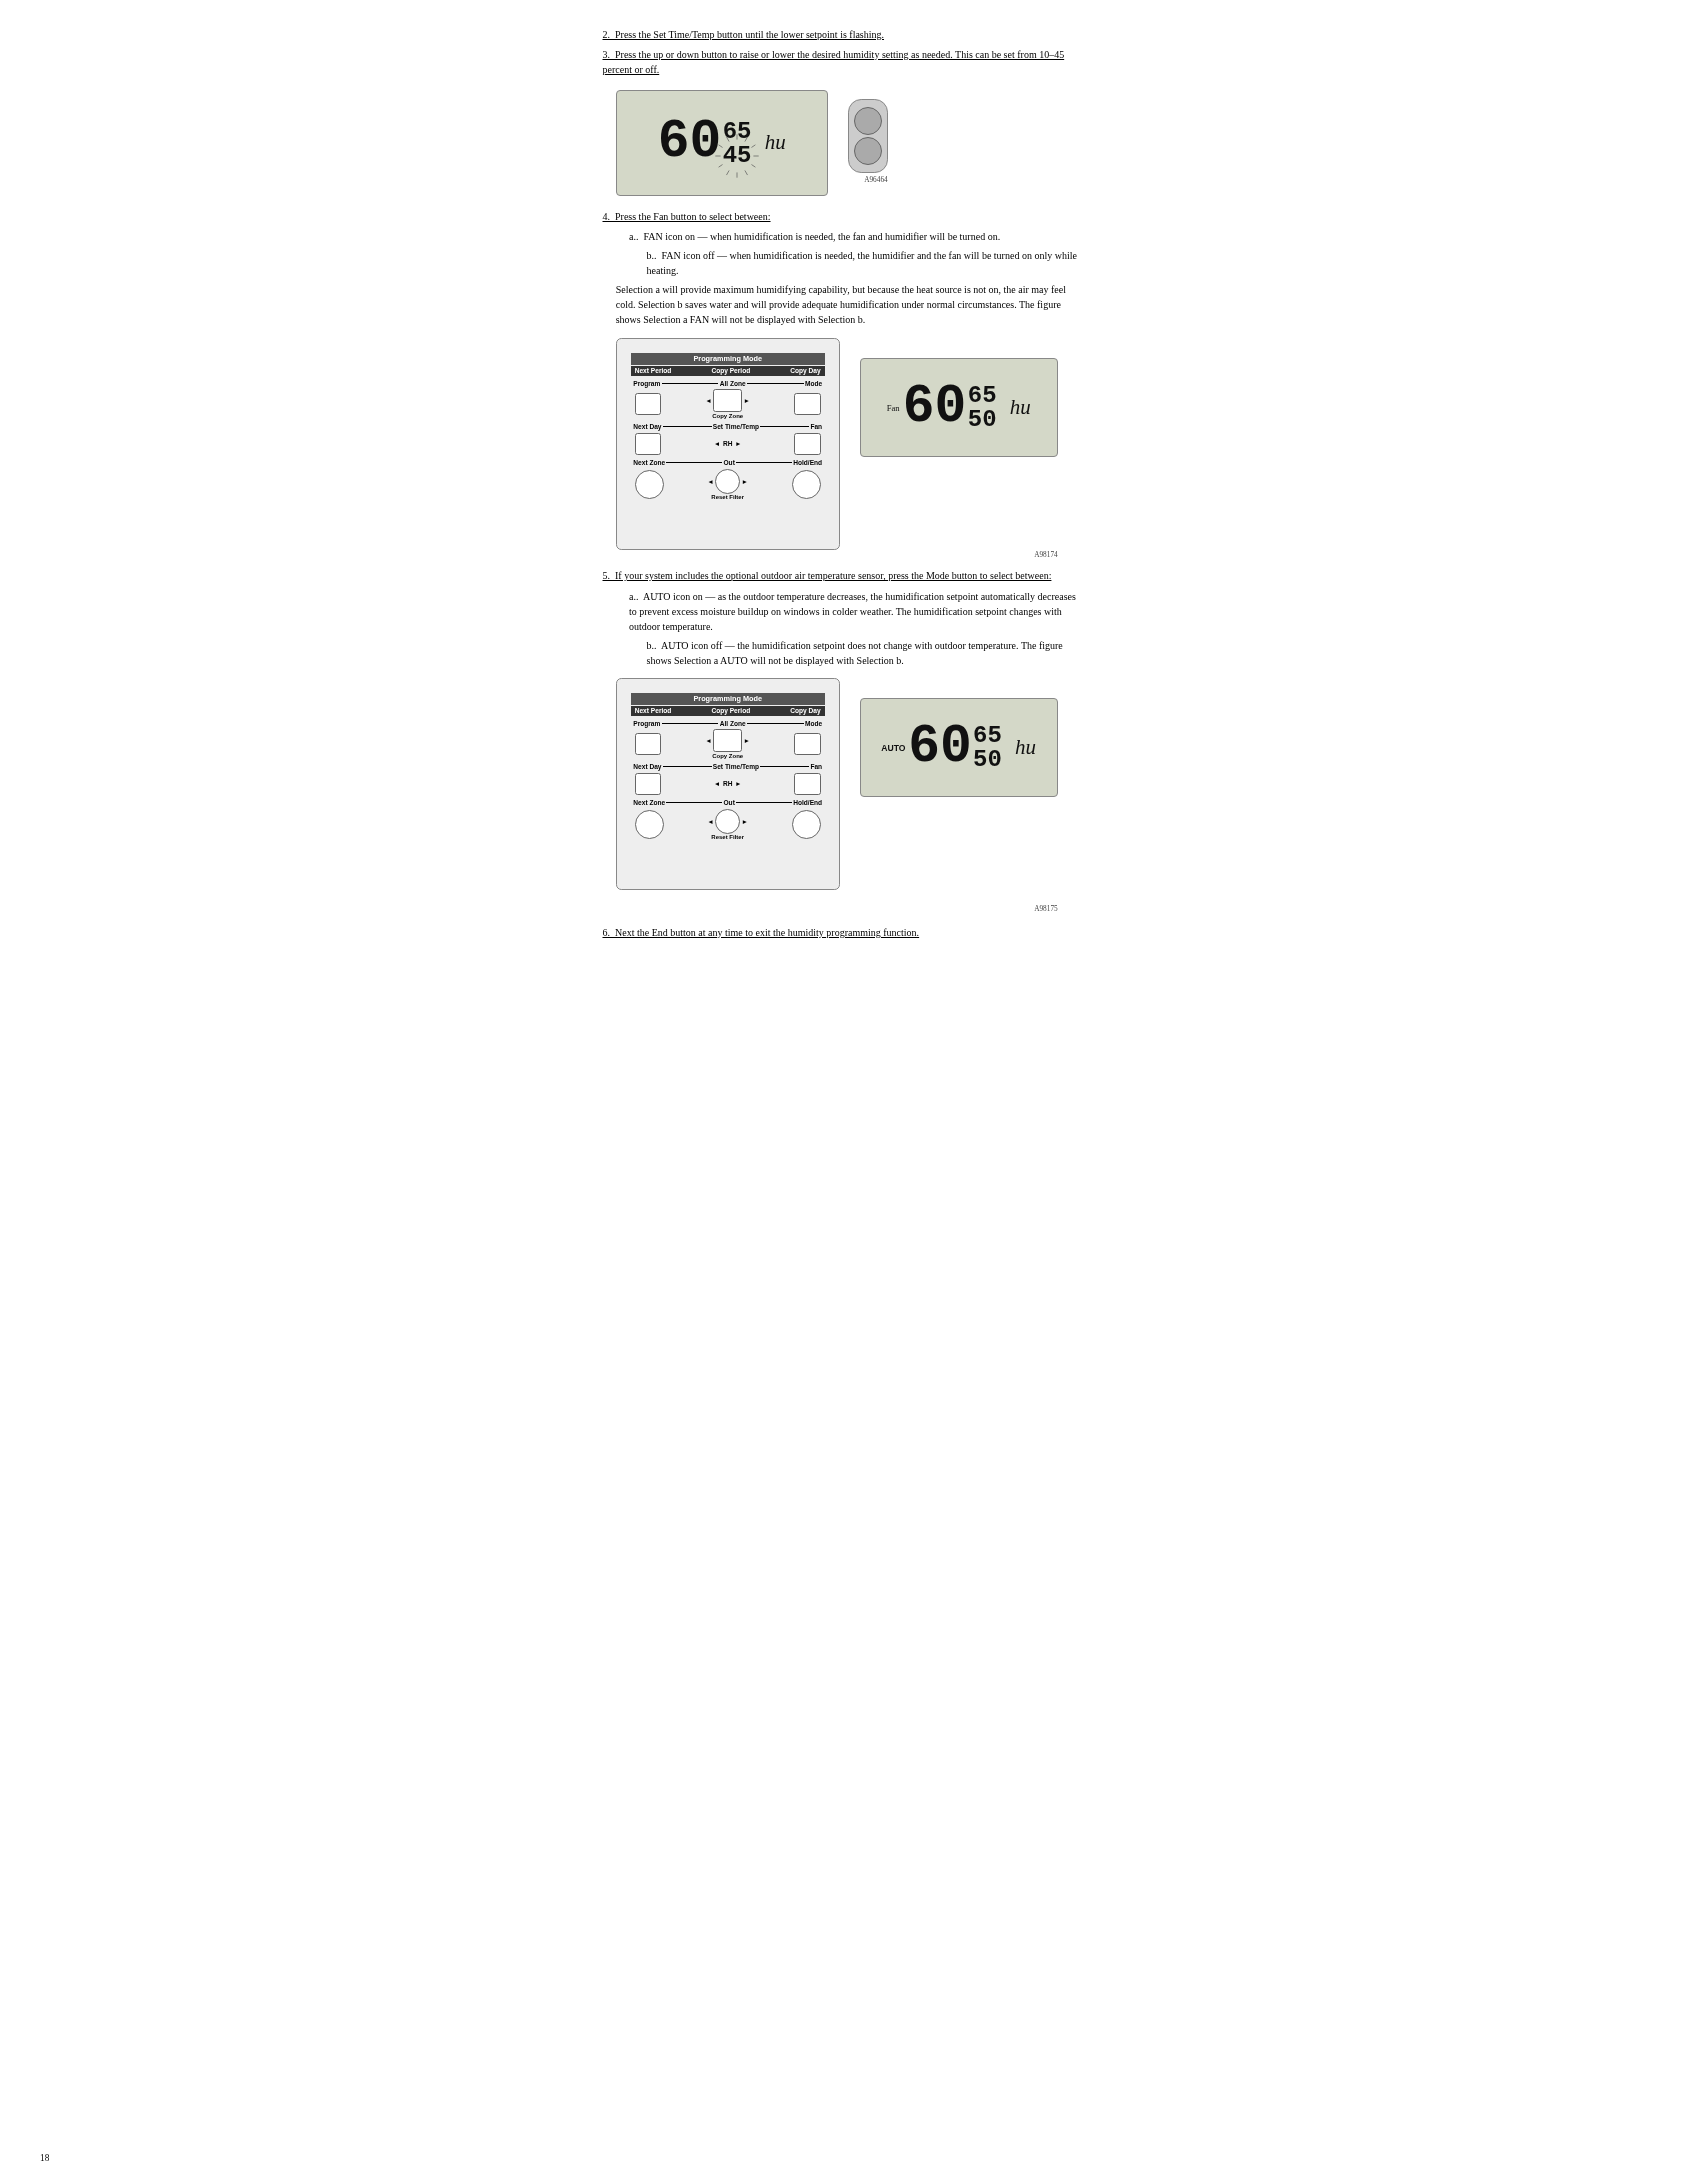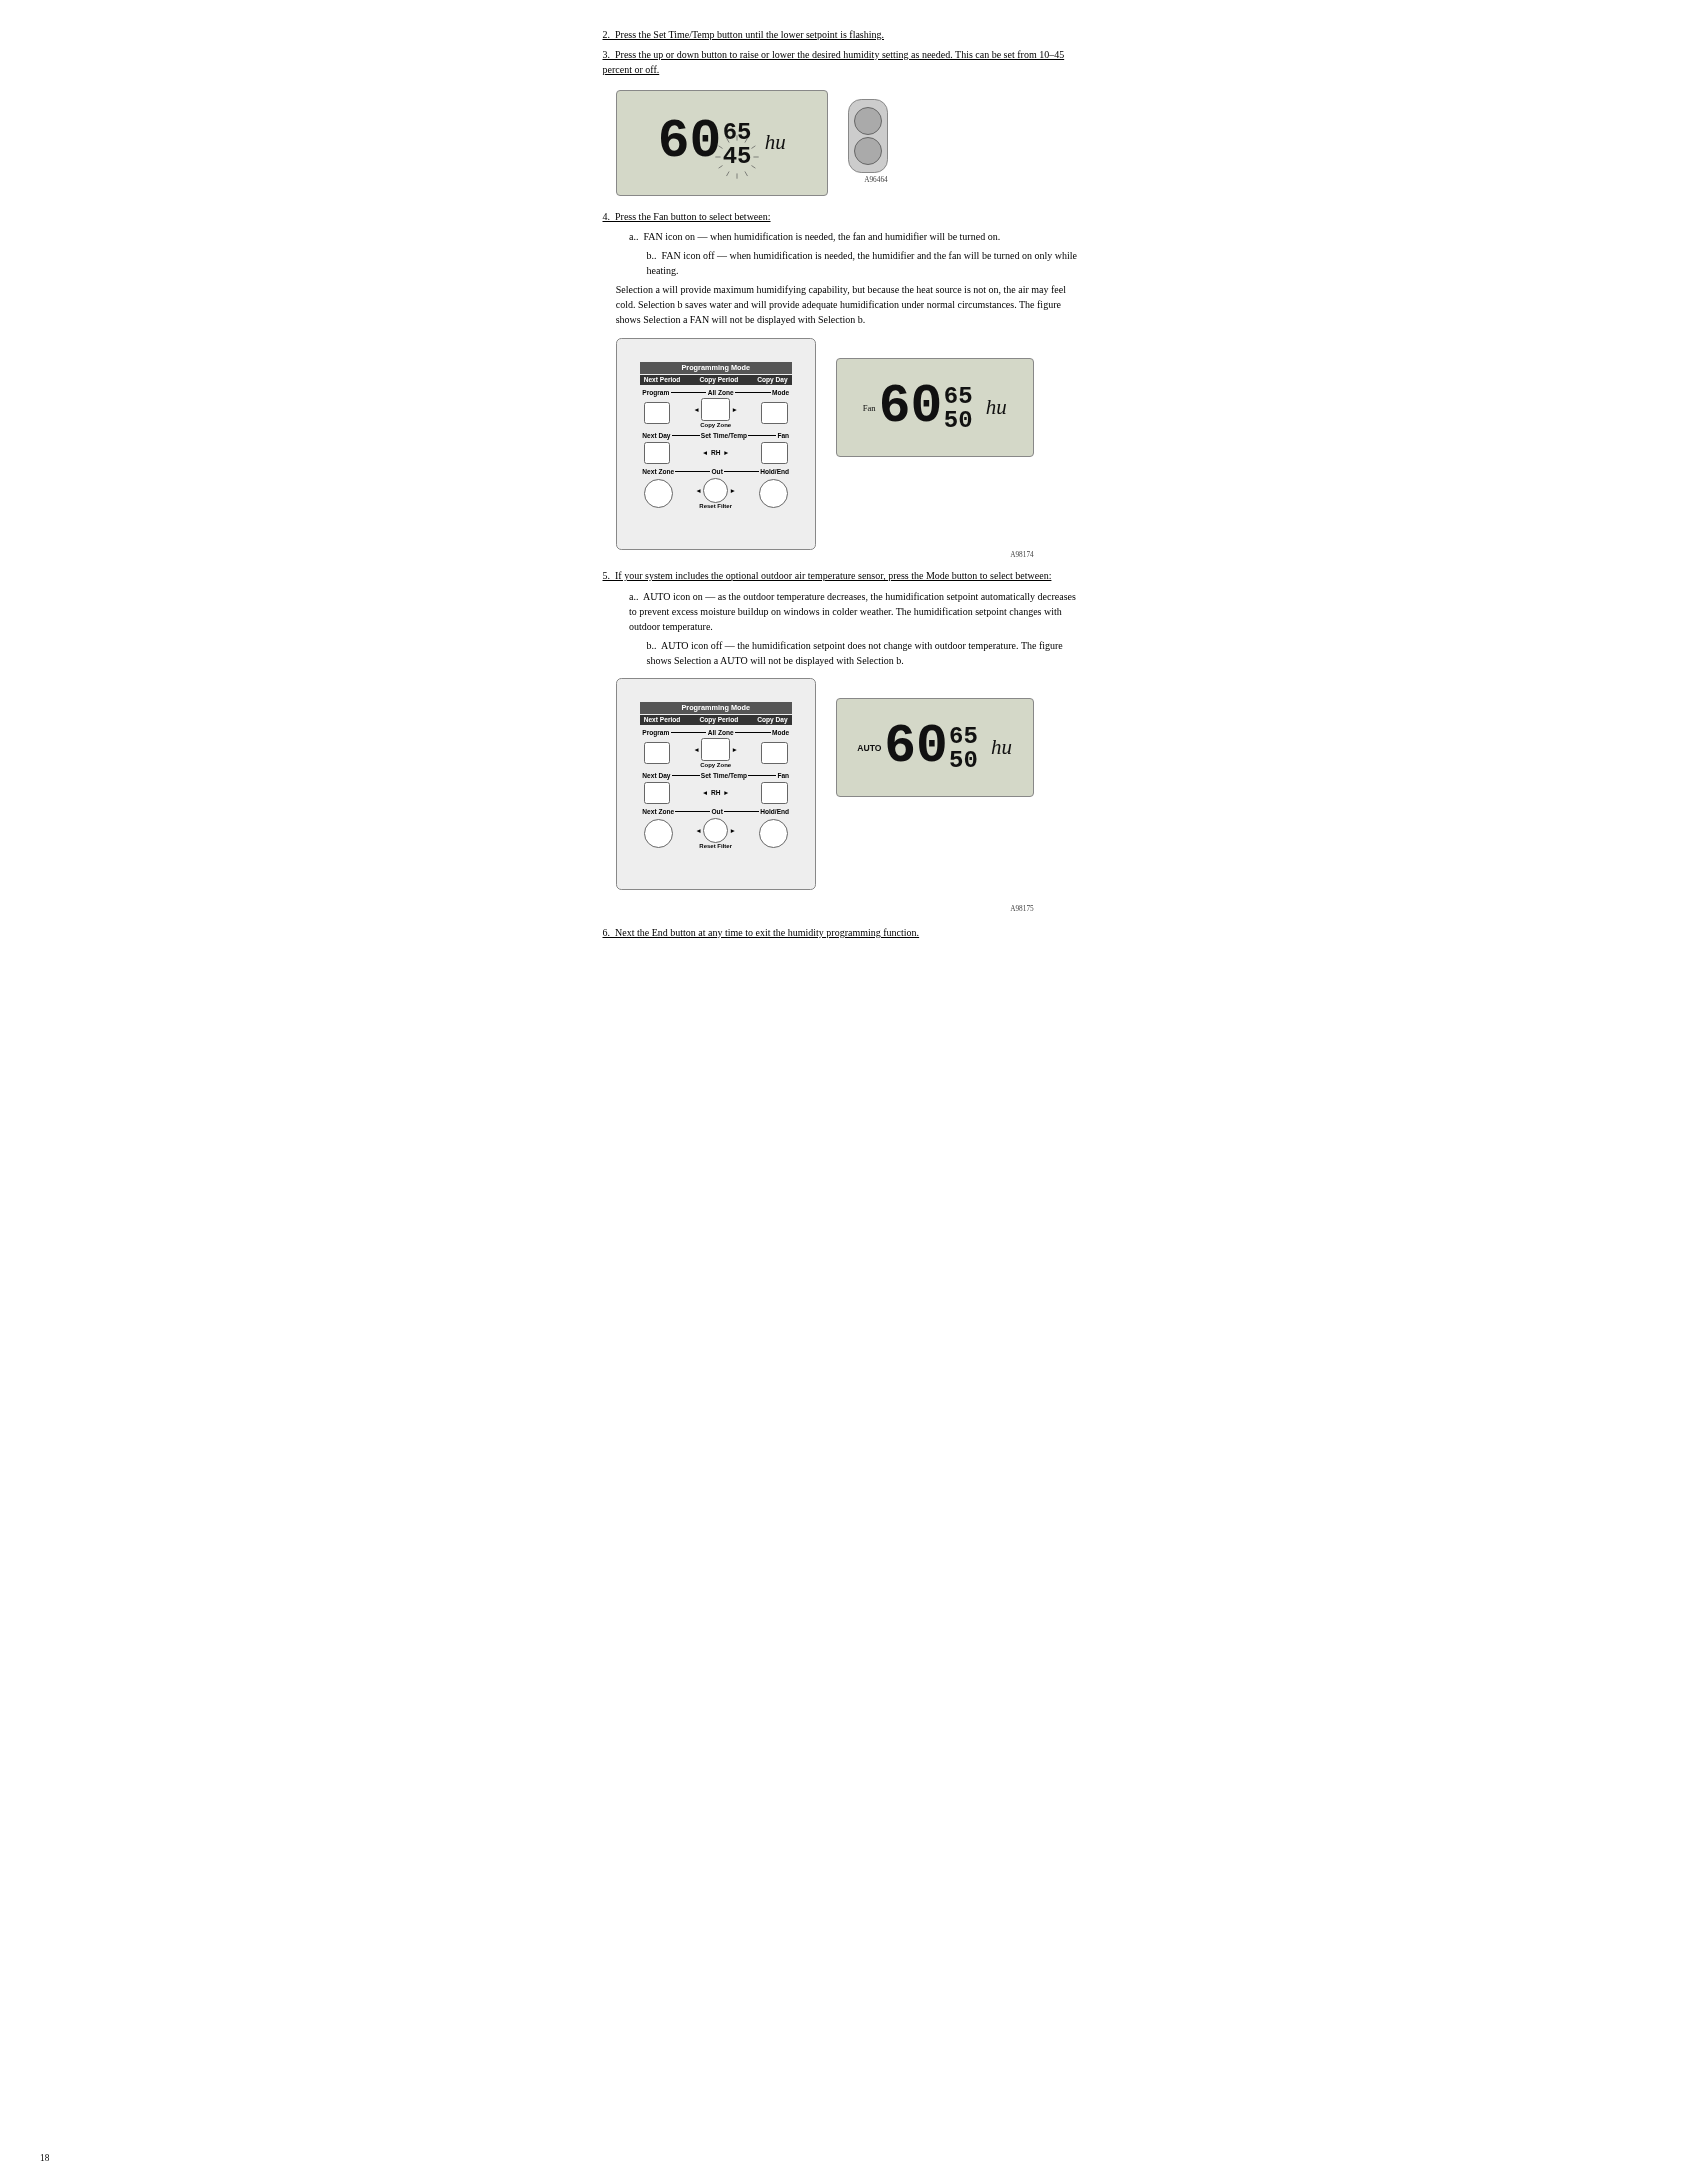--- a/index.html
+++ b/index.html
@@ -69,21 +69,21 @@
       height: 106px;
     }
 
     .lcd-display.medium {
       width: 198px;
       height: 99px;
     }
 
     .lcd-number-group {
       display: flex;
-      align-items: center;
+      align-items: flex-start;
       position: relative;
     }
 
     .lcd-big {
       font-size: 53px;
       font-weight: bold;
       font-family: 'Courier New', monospace;
       line-height: 1;
       color: #111;
     }
@@ -154,22 +154,22 @@
       color: #444;
       margin-top: 2.6px;
       margin-bottom: 2.6px;
     }
 
     
     .controller-diagram {
       background: #eee;
       border: 1.3px solid #888;
       border-radius: 5.3px;
-      padding: 23px;
-      width: 200px;
+      padding: 14px;
+      width: 224px;
       min-height: 212px;
     }
 
     .prog-mode-bar {
       background: #555;
       color: #fff;
       text-align: center;
       font-size: 7.3px;
       font-weight: bold;
       padding: 1.3px 0;

